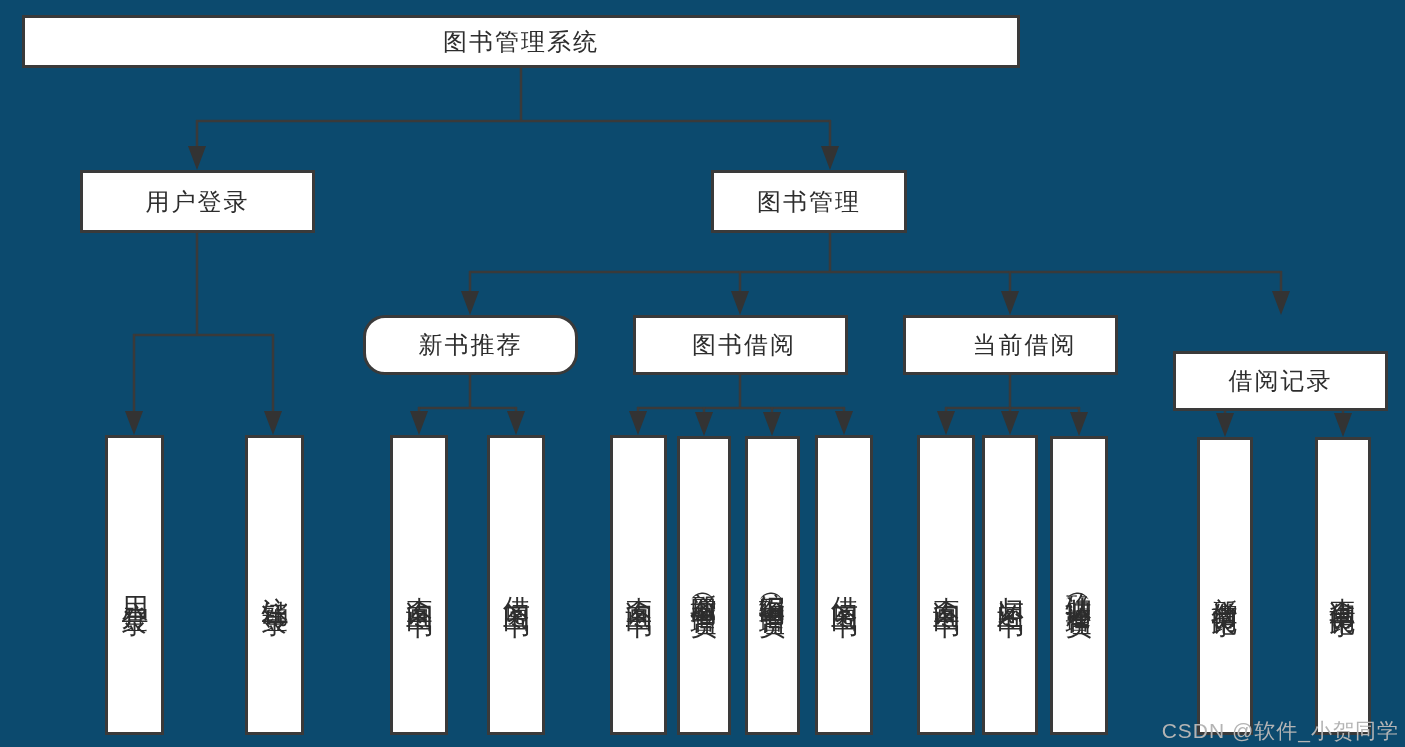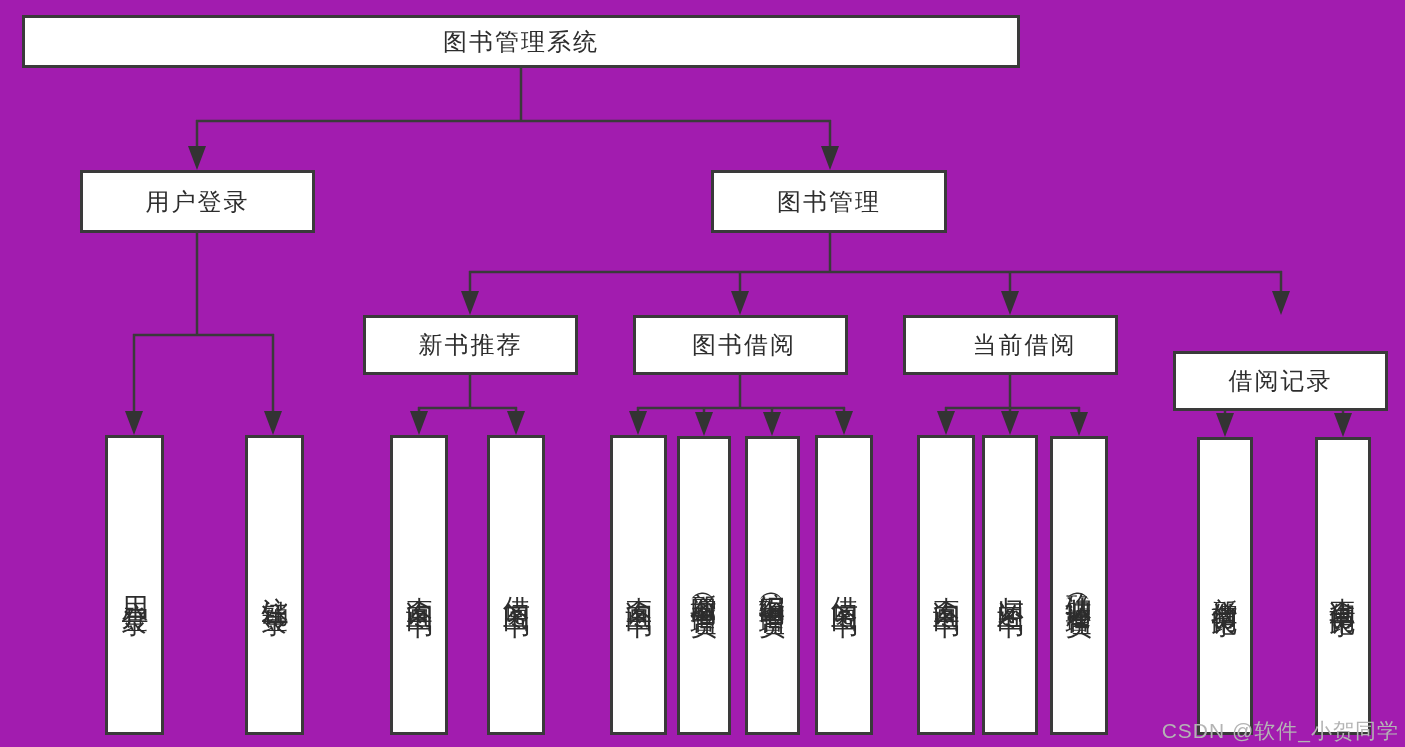--- a/index.html
+++ b/index.html
@@ -1,19 +1,19 @@
 <!DOCTYPE html>
 <html><head>
 <meta charset="utf-8">
 <style>
   html,body{margin:0;padding:0;background:#ffffff;}
   .canvas{
     position:relative;
     width:1405px;height:747px;
-    background:#a21caf;
+    background:#0c4a6e;
     font-family:"Liberation Sans","DejaVu Sans",sans-serif;
     overflow:hidden;
   }
   .connectors{position:absolute;left:0;top:0;width:1405px;height:747px;}
   .hbox{
     position:absolute;
     background:#ffffff;
     border:3px solid #3a3a3a;
     box-sizing:border-box;
     display:flex;align-items:center;justify-content:center;
@@ -38,22 +38,22 @@
   .watermark{
     position:absolute;
     right:6px;bottom:2px;
     font-size:21px;
     color:#b4b4b4;
     letter-spacing:1px;
   }
   
   #node-root{left:22px;top:15px;width:998px;height:53px;}
   #node-user-login{left:80px;top:170px;width:235px;height:63px;}
-  #node-book-management{left:711px;top:170px;width:236px;height:63px;}
-  #node-new-book-recommend{left:363px;top:315px;width:215px;height:60px;}
+  #node-book-management{left:711px;top:170px;width:196px;height:63px;}
+  #node-new-book-recommend{left:363px;top:315px;width:215px;height:60px;border-radius:22px;}
   #node-book-borrow{left:633px;top:315px;width:215px;height:60px;padding-left:7px;}
   #node-current-borrow{left:903px;top:315px;width:215px;height:60px;padding-left:28px;}
   #node-borrow-records{left:1173px;top:315px;width:215px;height:60px;margin-top:36px;}
   #leaf-user-login{left:105px;top:435px;width:59px;height:300px;}
   #leaf-logout{left:245px;top:435px;width:59px;height:300px;}
   #leaf-rec-query-books{left:390px;top:435px;width:58px;height:300px;}
   #leaf-rec-borrow-books{left:487px;top:435px;width:58px;height:300px;}
   #leaf-borrow-query-books{left:610px;top:435px;width:57px;height:300px;}
   #leaf-borrow-add-books-admin{left:677px;top:436px;width:54px;height:299px;}
   #leaf-borrow-edit-books-admin{left:745px;top:436px;width:55px;height:299px;}

